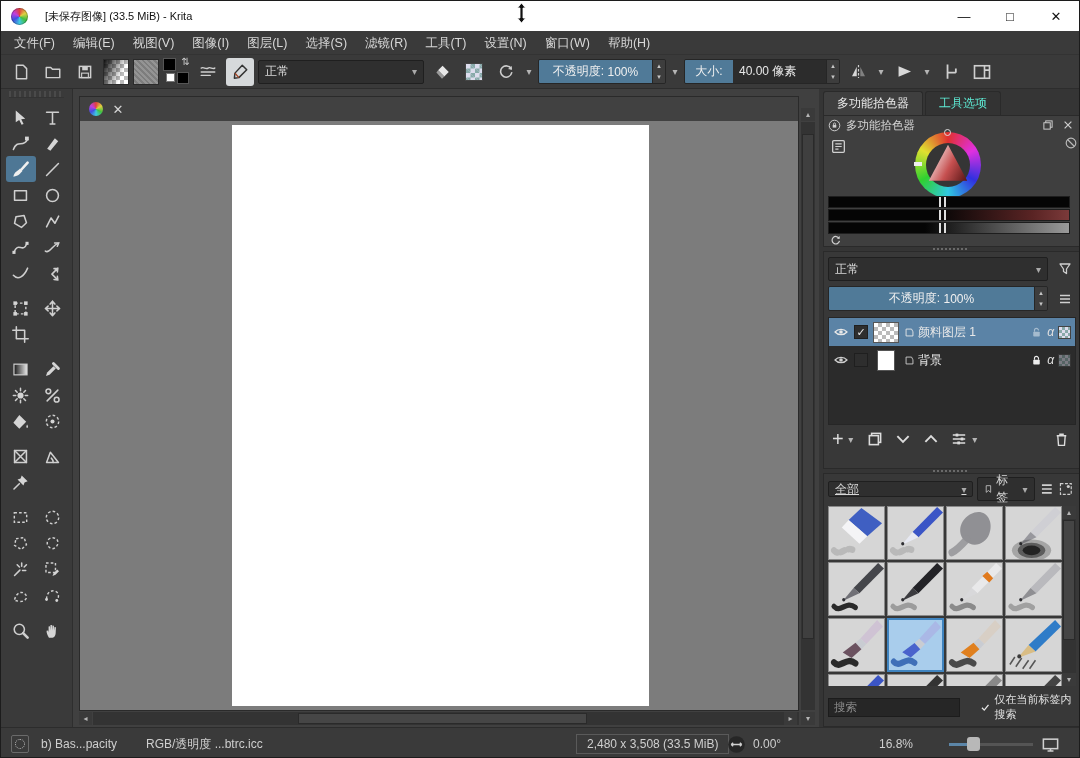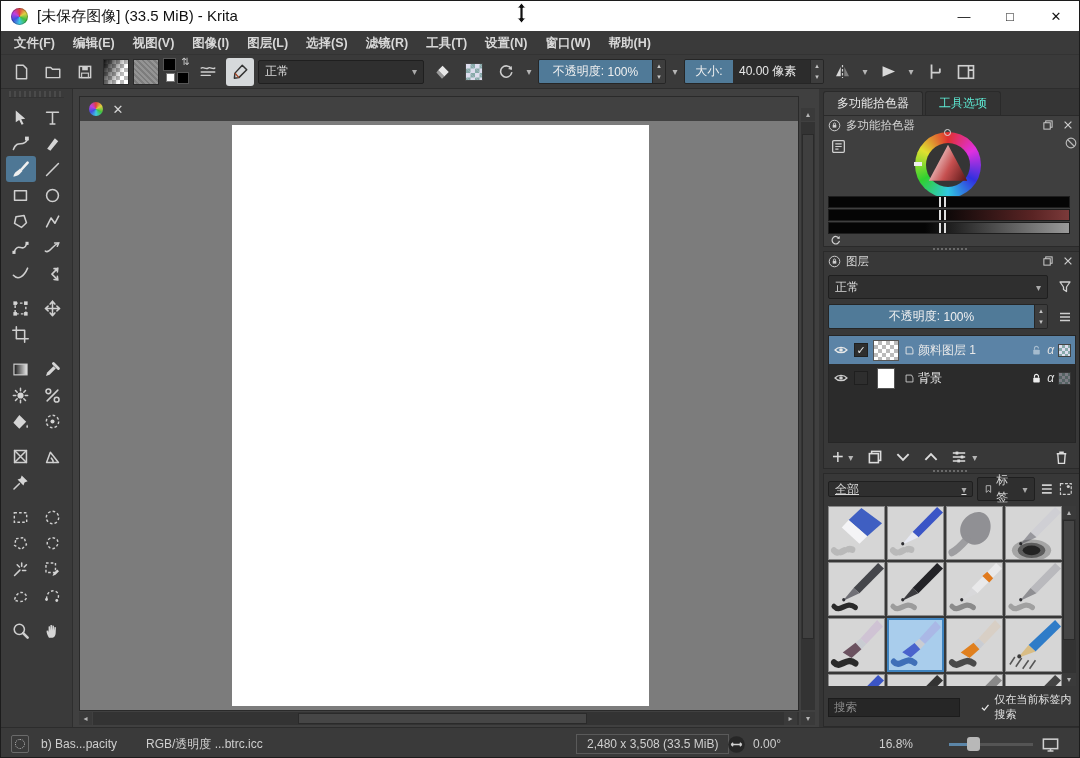--- a/index.html
+++ b/index.html
@@ -1,26 +1,26 @@
 <!DOCTYPE html>
 <html><head>
 <meta charset="utf-8">
 <style>
   *{margin:0;padding:0;box-sizing:border-box;font-family:"Liberation Sans","DejaVu Sans",sans-serif;}
   html,body{background:#222;}
   .win{position:relative;width:1080px;height:758px;background:#3a3a3a;overflow:hidden;border:1px solid #1c1c1c;}
   
   .titlebar{position:absolute;left:0;top:0;width:100%;height:30px;background:#ffffff;display:flex;align-items:center;}
   .krita-logo{width:17px;height:17px;border-radius:50%;margin:0 9px 0 10px;background:conic-gradient(#e04040,#e0d040,#40c040,#40c8e0,#4050e0,#c040e0,#e04040);box-shadow:inset 0 0 0 1px rgba(0,0,0,.25);}
-  .title{font-size:15px;color:#111;}
+  .title{font-size:11px;color:#111;margin-left:8px;}
   .wbtns{margin-left:auto;display:flex;height:100%;}
   .wbtn{width:46px;height:100%;display:flex;align-items:center;justify-content:center;font-size:13px;color:#111;cursor:default;}
   .cursorv{position:absolute;left:514px;top:1px;}
   
-  .menubar{position:absolute;left:0;top:30px;width:100%;height:24px;background:#3a3a3a;border-bottom:1px solid #333;display:flex;align-items:center;padding-left:4px;font-weight:bold;}
+  .menubar{position:absolute;left:0;top:30px;width:100%;height:24px;background:#3a3a3a;border-bottom:1px solid #333;display:flex;align-items:center;padding-left:4px;}
   .menu-item{padding:0 9px;font-size:12.5px;color:#d8d8d8;line-height:24px;}
   
   .toolbar{position:absolute;left:0;top:54px;width:100%;height:34px;background:#3a3a3a;border-bottom:1px solid #2d2d2d;display:flex;align-items:center;gap:4px;padding:0 6px;}
   .tbtn{width:28px;height:28px;display:flex;align-items:center;justify-content:center;border-radius:3px;flex:none;}
   .tbtn.lit{background:#d6d9db;}
   .swatch{width:26px;height:26px;flex:none;border:1px solid #2a2a2a;}
   .sw-grad{background:linear-gradient(115deg,rgba(0,0,0,.95),rgba(0,0,0,0) 70%),linear-gradient(45deg,#bbb 25%,transparent 25%,transparent 75%,#bbb 75%),linear-gradient(45deg,#bbb 25%,#fff 25%,#fff 75%,#bbb 75%);background-size:100% 100%,8px 8px,8px 8px;background-position:0 0,0 0,4px 4px;}
   .sw-pat{background:repeating-linear-gradient(45deg,#949494 0 2px,#7d7d7d 2px 4px);}
   .fgbg{position:relative;width:27px;height:27px;flex:none;}
   .fgbg .fg{position:absolute;left:0;top:0;width:13px;height:13px;background:#000;border:1px solid #555;}
@@ -213,21 +213,21 @@
     <div class="slider-w" style="width:128px">
       <div class="slider-fill" style="flex:1">
         <span>不透明度:</span>&nbsp;<span>100%</span>
       </div>
       <div class="spin">
           <span>▴</span>
           <span>▾</span>
         </div>
     </div>
     <div class="caret">▾</div>
-    <div class="slider-w" style="width:140px">
+    <div class="slider-w" style="width:156px">
       <div class="slider-fill" style="width:48px">
           <span>大小:</span>
         </div>
       <div class="slider-dark" style="flex:1;padding-left:6px">40.00 像素</div>
       <div class="spin">
           <span>▴</span>
           <span>▾</span>
         </div>
     </div>
     <div class="tbtn">
@@ -559,37 +559,20 @@
               <path d="M13.2 2.6 L13 6.2 L9.6 5.6 Z" fill="#cfcfcf"></path>
             </svg>
         </div>
       </div>
 
       <div class="splitter">
           <i></i>
         </div>
 
       <div class="docker" style="height:218px;background:#383838;border:1px solid #2a2a2a;margin-left:4px;">
-        <div class="dhead">
-          <svg width="13" height="13" viewBox="0 0 16 16">
-              <circle cx="8" cy="8" r="6.5" fill="none" stroke="#cfcfcf" stroke-width="1.2"></circle>
-              <rect x="5.8" y="7.2" width="4.4" height="3.4" fill="#cfcfcf"></rect>
-              <path d="M6.8 7.2 V6 a1.2 1.2 0 0 1 2.4 0 V7.2" fill="none" stroke="#cfcfcf" stroke-width="1.1"></path>
-            </svg>
-          <span class="dt">图层</span>
-          <span class="sp">
-            <svg width="12" height="12" viewBox="0 0 16 16">
-                <rect x="5" y="2.5" width="8.5" height="8.5" fill="none" stroke="#cfcfcf" stroke-width="1.3"></rect>
-                <rect x="2.5" y="5" width="8.5" height="8.5" fill="#383838" stroke="#cfcfcf" stroke-width="1.3"></rect>
-              </svg>
-            <svg width="12" height="12" viewBox="0 0 16 16">
-                <path d="M3.5 3.5 L12.5 12.5 M12.5 3.5 L3.5 12.5" stroke="#cfcfcf" stroke-width="1.6"></path>
-              </svg>
-          </span>
-        </div>
         <div class="lrow">
           <div class="dd" style="flex:1">
               <span>正常</span>
               <span class="car">▾</span>
             </div>
           <div class="filterb">
               <svg width="16" height="16" viewBox="0 0 16 16">
                 <path d="M3 3 H13 L9.5 8 V12.5 L6.5 10.5 V8 Z" fill="none" stroke="#cfcfcf" stroke-width="1.3" stroke-linejoin="round"></path>
               </svg>
             </div>

